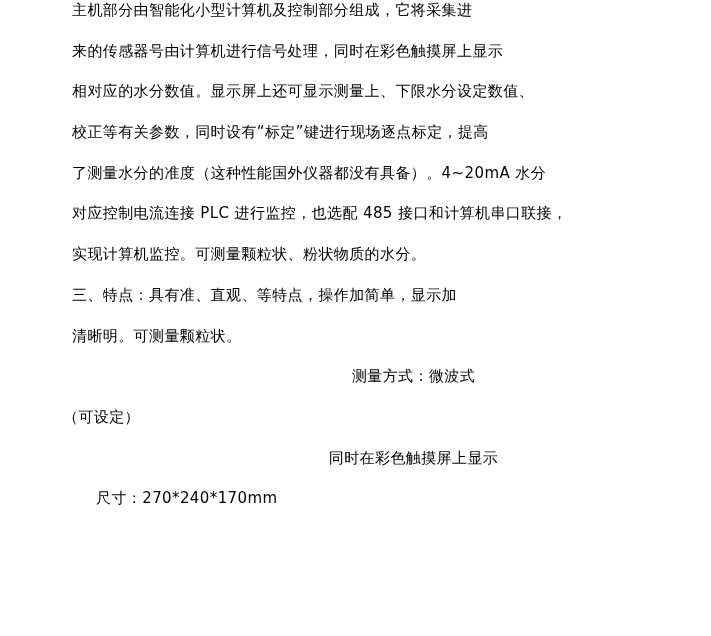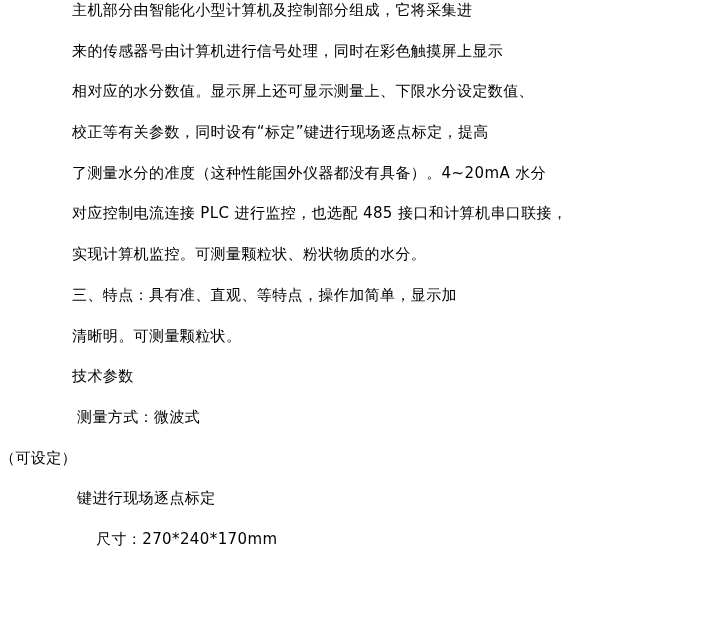--- a/index.html
+++ b/index.html
@@ -22,35 +22,34 @@
     font-size: 15px;
     color: #000000;
     letter-spacing: 0.4px;
   }
   .line {
     height: 40.7px;
     line-height: 40.7px;
     white-space: pre;
   }
   .ind-0 { padding-left: 72px; }  
-  .ind-1 { padding-left: 77px; }  
-  .ind-p { }  
+  .ind-1 { padding-left: 116px; text-align: center; }  
+  .ind-p { padding-left: 63px; }  
   .ind-2 { padding-left: 96px; }  
 </style>
 </head>
 <body>
 
 <div class="doc">
   <div class="line ind-0">主机部分由智能化小型计算机及控制部分组成，它将采集进</div>
   <div class="line ind-0">来的传感器号由计算机进行信号处理，同时在彩色触摸屏上显示</div>
   <div class="line ind-0">相对应的水分数值。显示屏上还可显示测量上、下限水分设定数值、</div>
   <div class="line ind-0">校正等有关参数，同时设有“标定”键进行现场逐点标定，提高</div>
   <div class="line ind-0">了测量水分的准度（这种性能国外仪器都没有具备）。4~20mA 水分</div>
   <div class="line ind-0">对应控制电流连接 PLC 进行监控，也选配 485 接口和计算机串口联接，</div>
   <div class="line ind-0">实现计算机监控。可测量颗粒状、粉状物质的水分。</div>
   <div class="line ind-0">三、特点：具有准、直观、等特点，操作加简单，显示加</div>
   <div class="line ind-0">清晰明。可测量颗粒状。</div>
-  <div class="line ind-0">技术参数</div>
   <div class="line ind-1">测量方式：微波式</div>
   <div class="line ind-p">（可设定）</div>
-  <div class="line ind-1">键进行现场逐点标定</div>
+  <div class="line ind-1">同时在彩色触摸屏上显示</div>
   <div class="line ind-2">尺寸：270*240*170mm</div>
 </div>
 
 </body></html>

